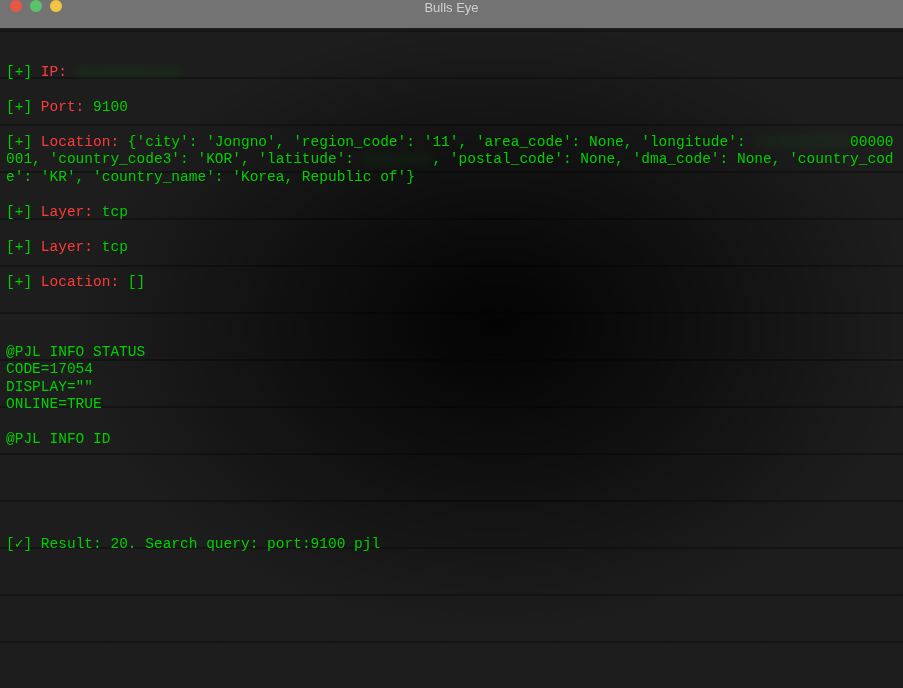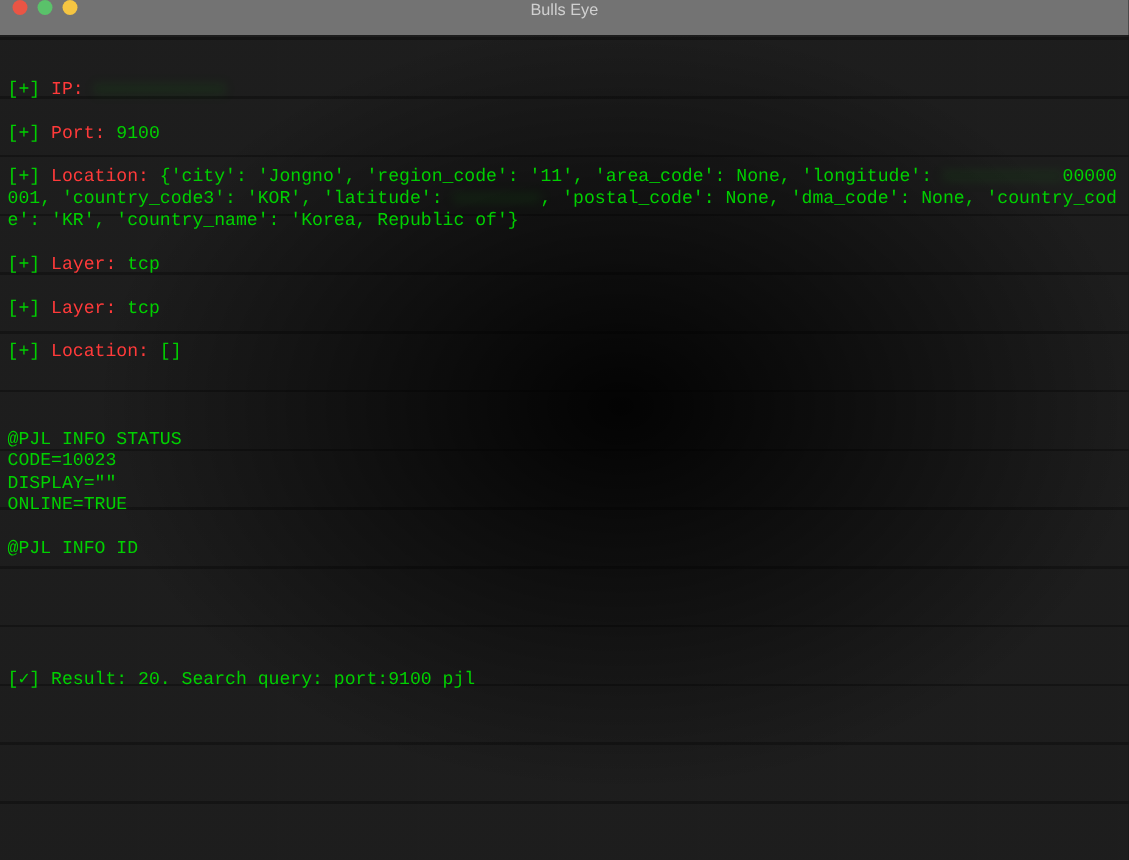--- a/index.html
+++ b/index.html
@@ -91,21 +91,21 @@
 
 <div class="terminal">
 <div class="line"><span class="green">[+] </span><span class="red">IP: </span><span class="blur">············</span></div>
 <div class="line"><span class="green">[+] </span><span class="red">Port: </span><span class="green">9100</span></div>
 <div class="line" style="white-space:pre-wrap;word-break:break-all;"><span class="green">[+] </span><span class="red">Location: </span><span class="green">{'city': 'Jongno', 'region_code': '11', 'area_code': None, 'longitude': </span><span class="blur2">···········</span><span class="green">00000001, 'country_code3': 'KOR', 'latitude': </span><span class="blur2">········</span><span class="green">, 'postal_code': None, 'dma_code': None, 'country_code': 'KR', 'country_name': 'Korea, Republic of'}</span></div>
 <div class="line"><span class="green">[+] </span><span class="red">Layer: </span><span class="green">tcp</span></div>
 <div class="line"><span class="green">[+] </span><span class="red">Layer: </span><span class="green">tcp</span></div>
 <div class="line"><span class="green">[+] </span><span class="red">Location: </span><span class="green">[]</span></div>
 <div class="line green"> </div>
 <div class="line green" style="white-space:pre;">@PJL INFO STATUS
-CODE=10023
+CODE=17054
 DISPLAY=""
 ONLINE=TRUE
 
 @PJL INFO ID</div>
 <div class="line green"> </div>
 <div class="line green"> </div>
 <div class="line"><span class="green">[✓] </span><span class="green">Result: 20. Search query: port:9100 pjl</span></div>
 <div class="line green"> </div>
 
 

